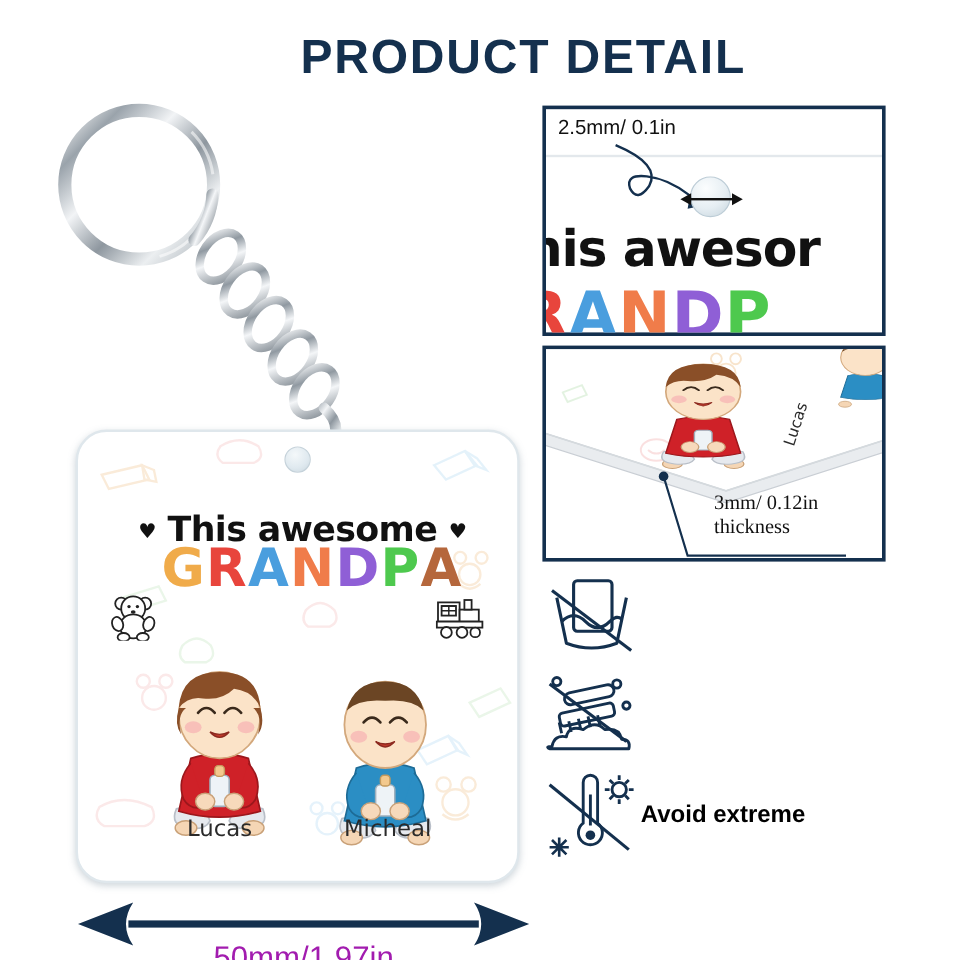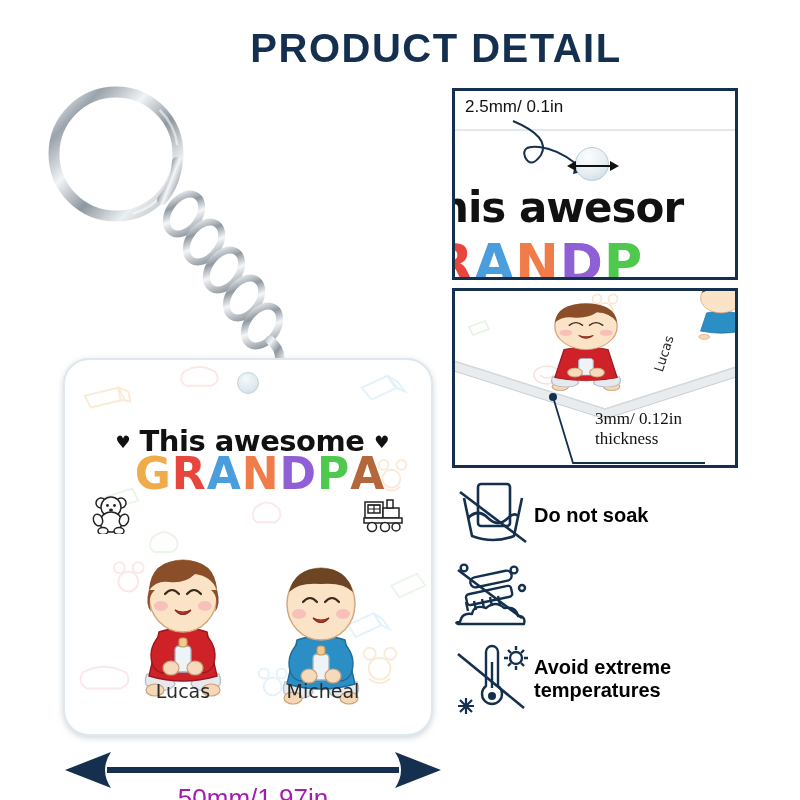--- a/index.html
+++ b/index.html
@@ -463,21 +463,20 @@
 
     <div class="care-row">
       <svg class="care-ico" viewBox="0 0 82 74">
         <g fill="none" stroke="#14304e" stroke-width="2.6" stroke-linejoin="round">
           <path d="M12 20 L20 58 Q41 66 62 58 L70 20"></path>
           <path d="M16 40 q10 -10 20 0 q10 10 20 0 q6 -6 10 -2"></path>
           <rect x="26" y="6" width="32" height="42" rx="3"></rect>
         </g>
         <path d="M8 14 L74 64" stroke="#14304e" stroke-width="2.6"></path>
       </svg>
-      <div class="care-label">Do not soak</div>
     </div>
 
     <div class="care-row">
       <svg class="care-ico" viewBox="0 0 82 74">
         <g fill="none" stroke="#14304e" stroke-width="2.4" stroke-linejoin="round">
           <rect x="18" y="14" width="42" height="10" rx="5" transform="rotate(-12 39 19)"></rect>
           <rect x="14" y="30" width="46" height="11" rx="3" transform="rotate(-12 37 35)"></rect>
           <path d="M14 42 l2 9 M22 41 l2 9 M30 39 l2 9 M38 37 l2 9 M46 36 l2 9"></path>
           <path d="M8 62 q2 -10 12 -8 q2 -10 14 -6 q10 -8 18 0 q12 -2 14 8 q8 0 6 8 l-66 0 q-4 -2 2 -2z"></path>
           <circle cx="12" cy="8" r="3.4"></circle>
@@ -498,18 +497,17 @@
           <circle cx="64" cy="16" r="6"></circle>
           <path d="M64 4 v4 M64 24 v4 M52 16 h4 M72 16 h4 M56 8 l3 3 M69 21 l3 3 M72 8 l-3 3 M59 21 l-3 3"></path>
           <g stroke-width="2.2">
             <path d="M14 56 v16 M6 64 h16 M8 58 l12 12 M20 58 l-12 12"></path>
           </g>
         </g>
         <path d="M6 12 L72 66" stroke="#14304e" stroke-width="2.6"></path>
       </svg>
       <div class="care-label">
         <span>Avoid extreme</span><br>
-        <span>temperatures</span>
       </div>
     </div>
   </div>
 
 </div>
 
 </body></html>

